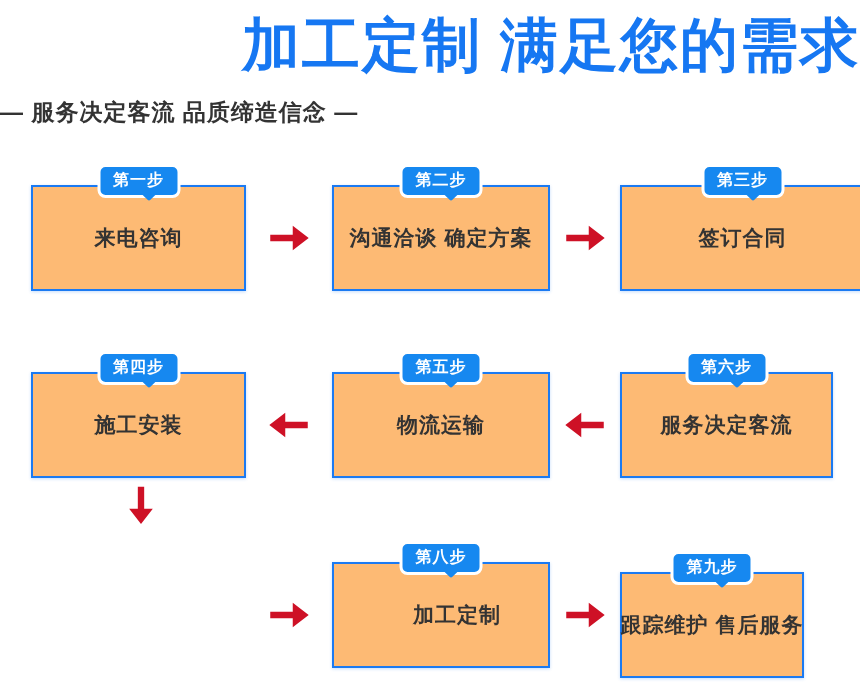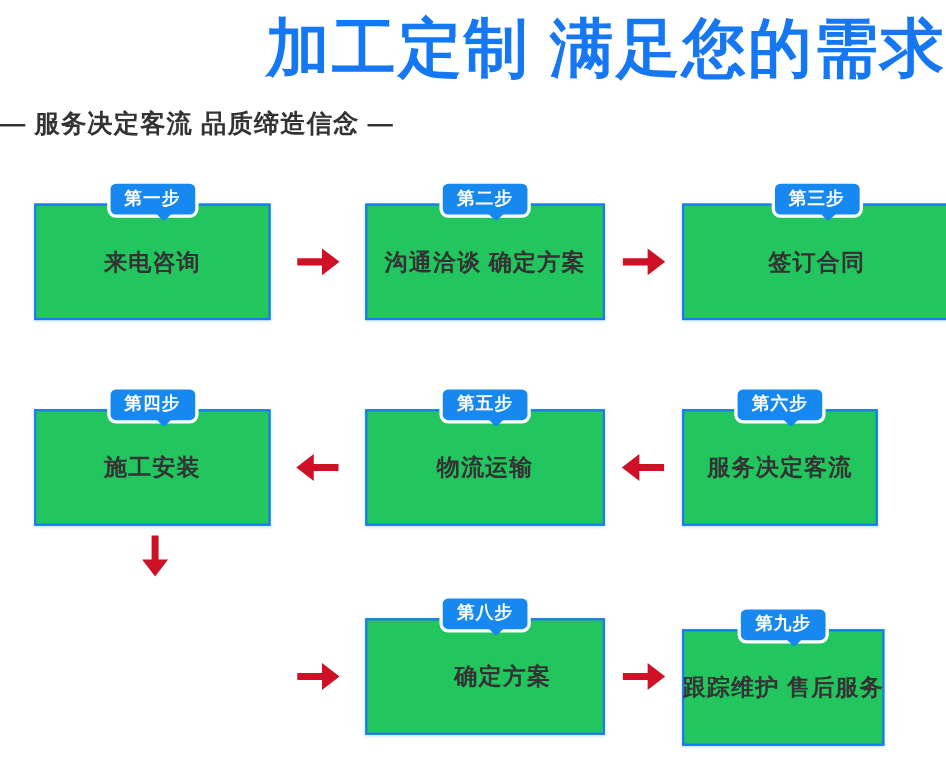--- a/index.html
+++ b/index.html
@@ -28,21 +28,21 @@
     font-size:23px;
     font-weight:600;
     letter-spacing:1px;
     color:var(--text_dark,#333333);
     white-space:nowrap;
   }
   .box{
     position:absolute;
     width:215px;height:106px;
     box-sizing:border-box;
-    background:#22c55e;
+    background:#fdba74;
     border:2px solid var(--box_border_blue,#1b7af2);
     box-shadow:0 1px 3px rgba(27,122,242,0.25);
     display:flex;align-items:center;justify-content:center;
   }
   .box .label{
     font-size:21px;
     font-weight:600;
     color:var(--text_dark,#333333);
     letter-spacing:1px;
     white-space:nowrap;
@@ -72,21 +72,21 @@
     transform:rotate(45deg);
     z-index:-1;
     border-radius:2px;
   }
   
   .b1{left:31px;top:185px;}
   .b2{left:332px;top:185px;width:218px;}
   .b3{left:620px;top:185px;width:245px;}
   .b4{left:31px;top:372px;}
   .b5{left:332px;top:372px;width:218px;}
-  .b6{left:620px;top:372px;width:178px;}
+  .b6{left:620px;top:372px;width:213px;}
   .b7{left:31px;top:562px;}
   .b8{left:332px;top:562px;width:218px;padding-left:32px;}
   .b9{left:620px;top:572px;width:184px;}
   
   .arrow{position:absolute;width:42px;height:30px;}
   .arrow path{fill:var(--arrow_red,#ce1126);}
   .a-left{transform:scaleX(-1);}
   .a-down{transform:rotate(90deg);}
   .a1{left:268px;top:223px;}
   .a2{left:564px;top:223px;}
@@ -144,21 +144,21 @@
 
   <svg class="arrow a5 a-down" viewBox="0 0 44 32">
     <path d="M2 12.5 L26 12.5 L26 3 L43 16 L26 29 L26 19.5 L2 19.5 Z"></path>
   </svg>
 
   <svg class="arrow a6" viewBox="0 0 44 32">
     <path d="M2 12.5 L26 12.5 L26 3 L43 16 L26 29 L26 19.5 L2 19.5 Z"></path>
   </svg>
   <div class="box b8">
     <div class="badge">第八步</div>
-    <div class="label">确定方案</div>
+    <div class="label">加工定制</div>
   </div>
   <svg class="arrow a7" viewBox="0 0 44 32">
     <path d="M2 12.5 L26 12.5 L26 3 L43 16 L26 29 L26 19.5 L2 19.5 Z"></path>
   </svg>
   <div class="box b9">
     <div class="badge">第九步</div>
     <div class="label">跟踪维护 售后服务</div>
   </div>
 
 </div>

